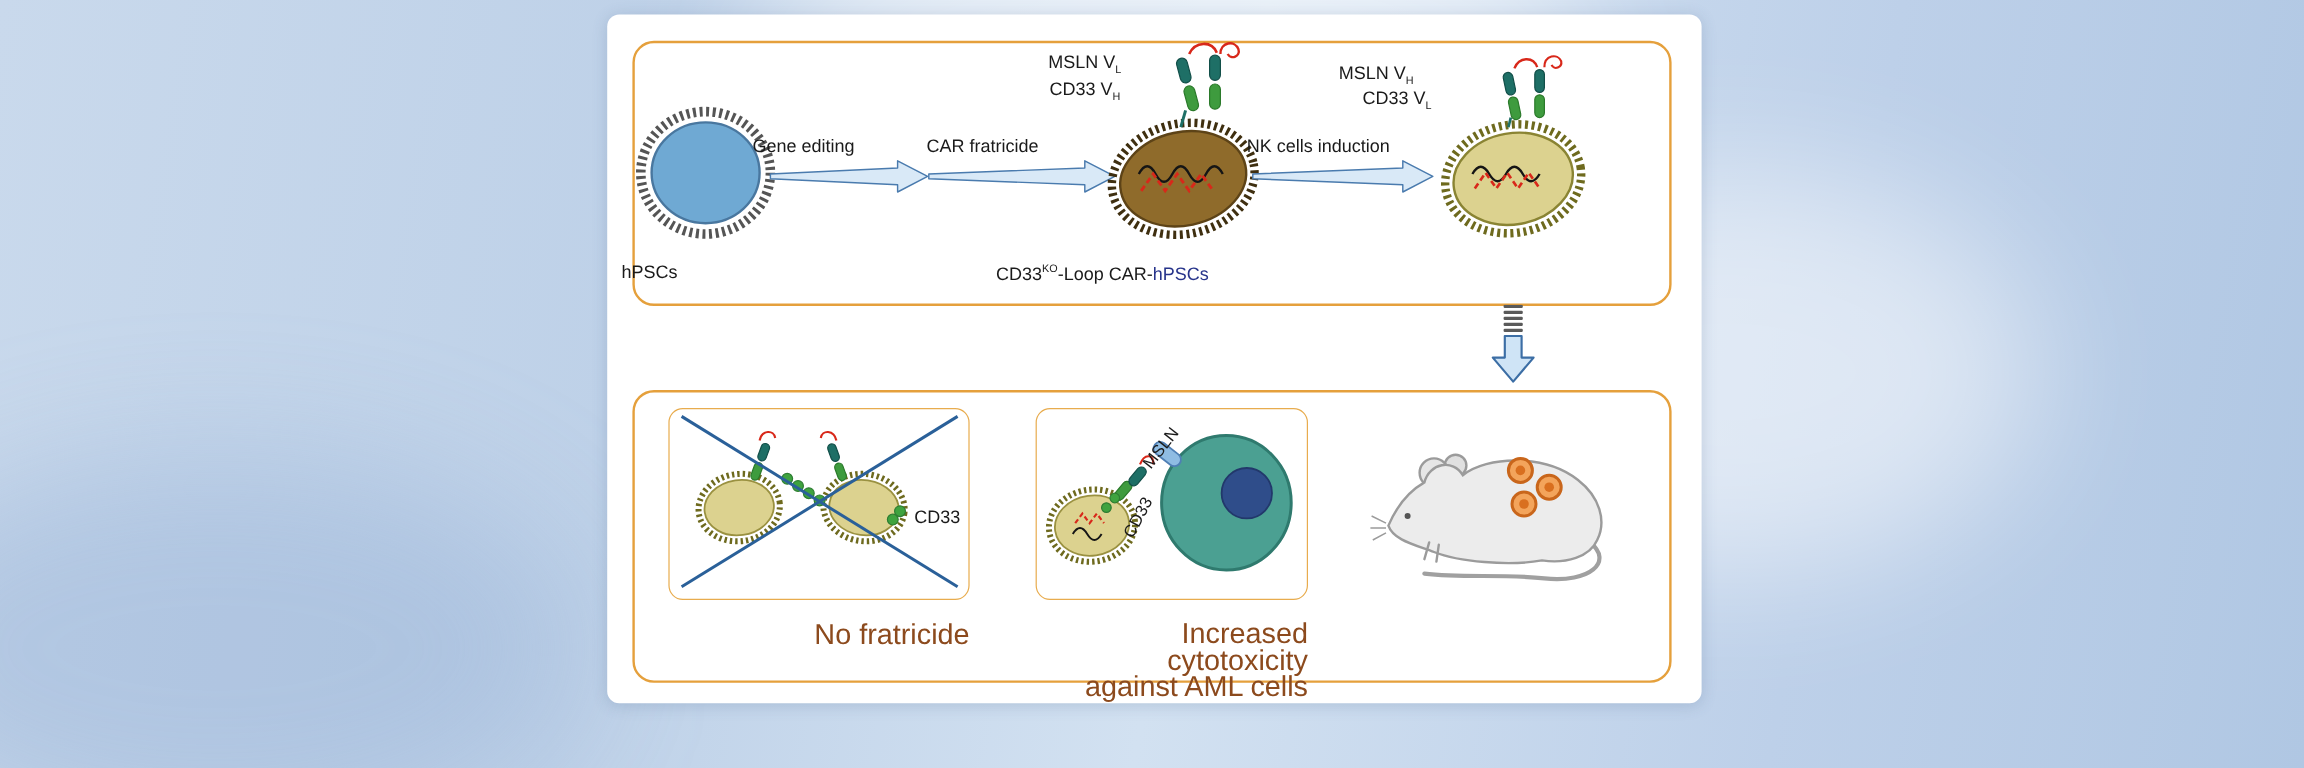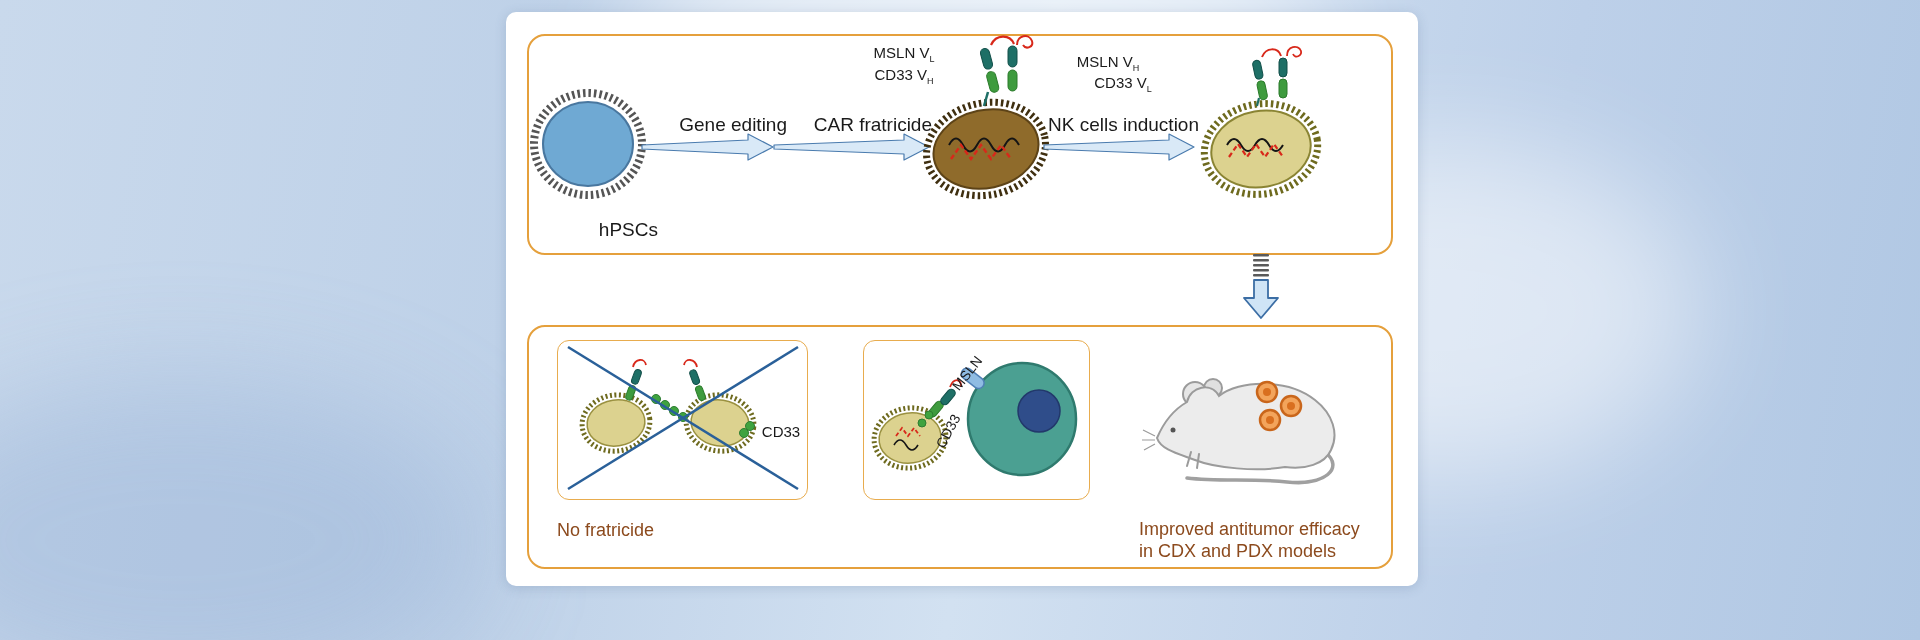--- a/index.html
+++ b/index.html
@@ -6,30 +6,30 @@
   html,body{background:#b8cce6}
   body{font-family:"Liberation Sans", sans-serif}
   #stage{position:relative;width:1920px;height:640px;overflow:hidden;
          background:linear-gradient(100deg,#c9d9ec 0%,#bed1e8 28%,#d2e1f1 52%,#bdd0e9 78%,#b0c7e3 100%)}
   .blob{position:absolute;border-radius:50%;filter:blur(55px);pointer-events:none}
   #card{position:absolute;left:506px;top:12px;width:912px;height:574px;background:#fff;
         border-radius:10px;box-shadow:0 2px 12px rgba(60,90,130,.20)}
   .obox{position:absolute;border:2px solid #E5A03C;border-radius:18px;background:#fff}
   .subbox{position:absolute;border:1.5px solid #E8AC4E;border-radius:12px;background:#fff}
   .abs{position:absolute}
-  .lbl{position:absolute;color:#1a1a1a;font-size:19px;text-align:right;white-space:nowrap}
+  .lbl{position:absolute;color:#1a1a1a;font-size:15px;text-align:left;white-space:nowrap}
   .small{font-size:15px}
   sub{font-size:.6em}
   sup{font-size:.6em;vertical-align:super}
-  .caption{position:absolute;color:#8C4A1D;font-size:18px;text-align:left;line-height:22px}
+  .caption{position:absolute;color:#8C4A1D;font-size:24px;text-align:right;line-height:22px}
   .caption span{display:block}
   .blue{color:#27348B}
   .rot{position:absolute;font-size:14px;color:#1a1a1a;text-align:center;white-space:nowrap}
   .ra{text-align:center}
-  .la{text-align:center}
+  .la{text-align:right}
 </style>
 </head>
 <body>
 
 <div id="stage">
 
   <div class="blob" style="left:620px;top:-90px;width:720px;height:280px;background:rgba(255,255,255,.55)"></div>
   <div class="blob" style="left:1180px;top:140px;width:520px;height:340px;background:rgba(255,255,255,.5)"></div>
   <div class="blob" style="left:-120px;top:380px;width:600px;height:320px;background:rgba(140,170,210,.35)"></div>
 
@@ -72,20 +72,23 @@
     <rect x="48" y="14" width="9" height="21" rx="4.5" fill="#1E6F66" stroke="#124F49" stroke-width="1"></rect>
     <rect x="48" y="38" width="9" height="21" rx="4.5" fill="#3E9B3E" stroke="#2B7A2B" stroke-width="1"></rect>
     <path d="M57 13 C57 3, 69 1, 72 9 C74 15, 66 18, 63 13" stroke="#D8281A" stroke-width="2" fill="none"></path>
   </svg>
 
   <div class="lbl small ra" style="left:840px;top:44px;width:128px"><span>MSLN V</span><sub>L</sub></div>
   <div class="lbl small ra" style="left:840px;top:66px;width:128px"><span>CD33 V</span><sub>H</sub></div>
   <div class="lbl small la" style="left:1038px;top:53px;width:140px"><span>MSLN V</span><sub>H</sub></div>
   <div class="lbl small la" style="left:1053px;top:74px;width:140px"><span>CD33 V</span><sub>L</sub></div>
 
+  <div class="lbl" style="left:830px;top:219px;width:300px">
+    <span>CD33</span><sup>KO</sup><span>-Loop CAR-</span><span class="blue">hPSCs</span>
+  </div>
 
   <div class="lbl" style="left:1039px;top:114px;width:160px"><span>NK cells induction</span></div>
   <svg class="abs" style="left:1042px;top:132px" width="155" height="30" viewBox="0 0 155 30">
     <polygon points="2,13 127,8 127,2 152,15 127,28 127,22 2,17" fill="#D9E9F7" stroke="#4A7BAE" stroke-width="1.2" stroke-linejoin="round"></polygon>
   </svg>
 
   <svg class="abs" style="left:1181px;top:89px" width="160" height="120" viewBox="0 0 160 120">
     <g transform="rotate(-10 80 60)">
       <ellipse cx="80" cy="60" rx="57" ry="45" fill="none" stroke="#6E6A1E" stroke-width="7" stroke-dasharray="2.5 3"></ellipse>
       <ellipse cx="80" cy="60" rx="50" ry="38" fill="#DCD28F" stroke="#8A8433" stroke-width="2"></ellipse>
@@ -176,20 +179,24 @@
       <rect x="80" y="47" width="8" height="18" rx="4" fill="#1E6F66" stroke="#124F49" stroke-width="1" transform="rotate(40 84 56)"></rect>
       <path d="M86 46 C90 36, 98 38, 97 46" stroke="#D8281A" stroke-width="1.8" fill="none"></path>
       <rect x="96" y="32" width="26" height="11" rx="5.5" fill="#8FBCE3" stroke="#4F7FB5" stroke-width="1.5" transform="rotate(38 109 37)"></rect>
 
       <circle cx="58" cy="82" r="4" fill="#3FA33F" stroke="#2E7D32"></circle>
       <circle cx="65" cy="74" r="4" fill="#3FA33F" stroke="#2E7D32"></circle>
     </svg>
     <div class="rot" style="left:68px;top:24px;width:70px;transform:rotate(-52deg)"><span>MSLN</span></div>
     <div class="rot" style="left:49px;top:82px;width:70px;transform:rotate(-62deg)"><span>CD33</span></div>
   </div>
+  <div class="caption" style="left:863px;top:518px;width:227px">
+    <span>Increased cytotoxicity</span>
+      <span>against AML cells</span>
+  </div>
 
   <svg class="abs" style="left:1139px;top:340px" width="223" height="160" viewBox="0 0 223 160">
 
     <path d="M186 112 C206 128, 186 146, 148 142 C112 138, 80 142, 48 138" stroke="#A0A0A0" stroke-width="3.5" fill="none" stroke-linecap="round"></path>
 
     <circle cx="74" cy="48" r="9" fill="#E0E0E0" stroke="#9B9B9B" stroke-width="2"></circle>
     <circle cx="56" cy="54" r="12" fill="#E6E6E6" stroke="#9B9B9B" stroke-width="2"></circle>
 
     <path d="M18 98 C24 84, 34 70, 48 62 C52 46, 72 42, 80 56 C100 40, 148 38, 176 60
              C194 74, 200 94, 192 110 C186 124, 166 130, 146 127 C118 132, 76 128, 56 120
@@ -199,18 +206,14 @@
     <path d="M16 96 L4 90 M16 100 L3 100 M16 104 L5 110" stroke="#9B9B9B" stroke-width="1.2" fill="none"></path>
     <path d="M52 112 L48 126 M60 114 L58 128" stroke="#9B9B9B" stroke-width="2" fill="none" stroke-linecap="round"></path>
 
     <circle cx="128" cy="52" r="10" fill="#F3A45B" stroke="#C9661B" stroke-width="2.5"></circle>
     <circle cx="128" cy="52" r="4" fill="#D96F1F"></circle>
     <circle cx="152" cy="66" r="10" fill="#F3A45B" stroke="#C9661B" stroke-width="2.5"></circle>
     <circle cx="152" cy="66" r="4" fill="#D96F1F"></circle>
     <circle cx="131" cy="80" r="10" fill="#F3A45B" stroke="#C9661B" stroke-width="2.5"></circle>
     <circle cx="131" cy="80" r="4" fill="#D96F1F"></circle>
   </svg>
-  <div class="caption" style="left:1139px;top:518px;width:223px">
-    <span>Improved antitumor efficacy</span>
-      <span>in CDX and PDX models</span>
-  </div>
 
 </div>
 
 </body></html>

